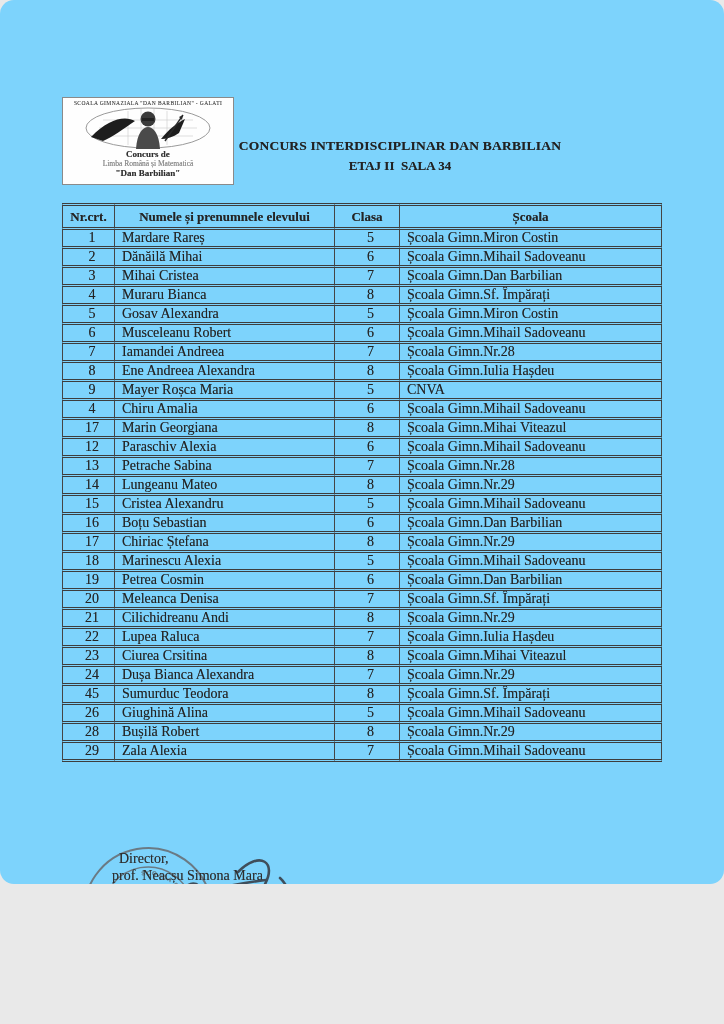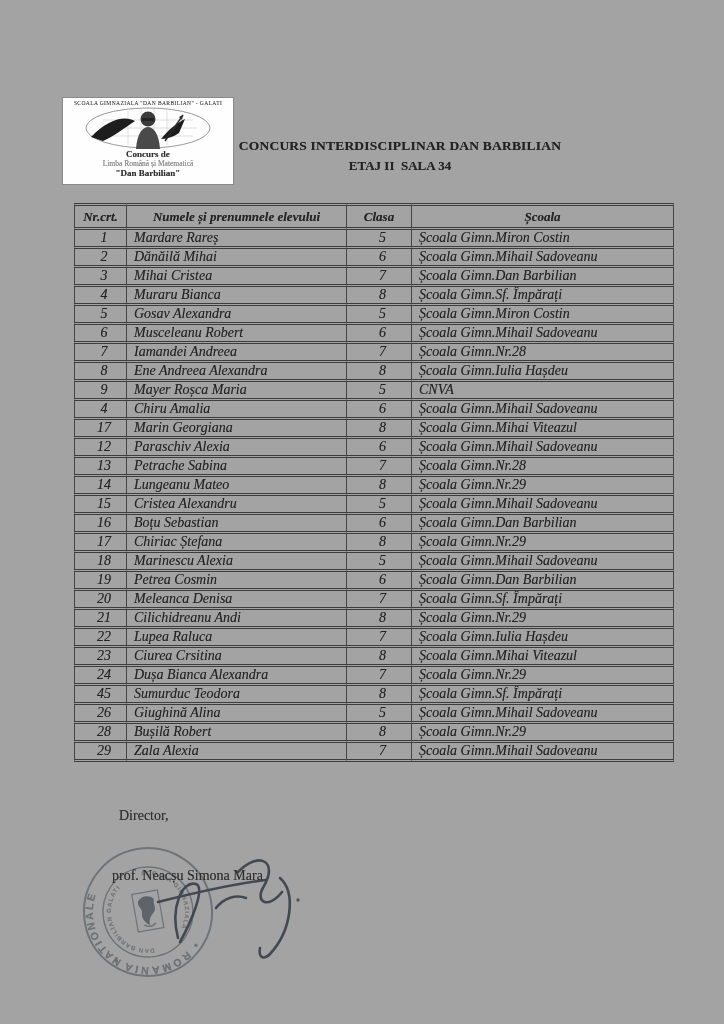--- a/index.html
+++ b/index.html
@@ -1,20 +1,21 @@
 <!DOCTYPE html>
 <html><head>
 <meta charset="utf-8">
 <style>
   html,body { margin:0; padding:0; }
   body { width:724px; height:1024px; background:#e9e9e9; }
   .page {
-    position:relative; width:724px; height:1024px; background:#a3a3a3;
+    position:relative; width:724px; height:884px; background:#7dd3fc;
     font-family:"Liberation Serif", serif; color:#262626; overflow:hidden;
     text-shadow:0 0 0.5px rgba(45,45,45,0.5);
+    border-radius:14px;
   }
   
   .logo-box {
     position:absolute; left:62px; top:97px; width:172px; height:88px;
     border:1.5px solid #8a8a8a; box-sizing:border-box;
     display:flex; flex-direction:column; align-items:center; padding-top:2px;
     background:#fefefe;
   }
   .logo-caption {
     font-size:5.5px; color:#4a4a4a; letter-spacing:0.4px; white-space:nowrap;
@@ -24,41 +25,41 @@
   .logo-line1, .logo-line3 { font-size:9px; font-weight:bold; color:#303030; line-height:10px; }
   .logo-line2 { font-size:7.5px; color:#8f8f8f; line-height:9px; }
   .title-block {
     position:absolute; left:235px; top:138px; width:330px; text-align:center;
     font-weight:bold; color:#222;
   }
   .title-line1 { font-size:13.5px; letter-spacing:0.2px; }
   .title-line2 { font-size:13px; margin-top:4px; white-space:pre; }
   
   table.roster {
-    position:absolute; left:74px; top:203px; width:600px;
+    position:absolute; left:62px; top:203px; width:600px;
     border-collapse:separate; border-spacing:0; table-layout:fixed;
-    font-size:14px; color:#242424;font-style:italic;
+    font-size:14px; color:#242424;
   }
   table.roster th, table.roster td {
     box-sizing:border-box; overflow:hidden; white-space:nowrap;
     border-bottom:3px double #3d3d3d; border-right:1.6px solid #454545;
     padding:0 0 0 7px; vertical-align:middle; font-weight:normal;
   }
   table.roster th {
     border-top:3px double #3d3d3d; font-weight:bold; font-size:13px;
     text-align:center; height:27px; padding:0 2px;
   }
   table.roster td { height:18px; }
   table.roster th:first-child, table.roster td:first-child { border-left:1.6px solid #454545; }
   td.c0, td.c2 { text-align:center; padding:0; }
   td.c1 { padding-left:8px;margin-left:44px; }
   td.c3 { padding-left:6px; }
   
   .director-label {
-    position:absolute; left:119px; top:808px; font-size:14px; color:#2e2e2e; z-index:3;
+    position:absolute; left:119px; top:851px; font-size:14px; color:#2e2e2e; z-index:3;
   }
   .director-name {
     position:absolute; left:112px; top:868px; font-size:14px; color:#2e2e2e; z-index:3;
   }
   .stamp-svg { position:absolute; left:66px; top:840px; z-index:2; opacity:0.88; }
   .sig-svg { position:absolute; left:120px; top:838px; z-index:4; }
 </style>
 </head>
 <body>
 

